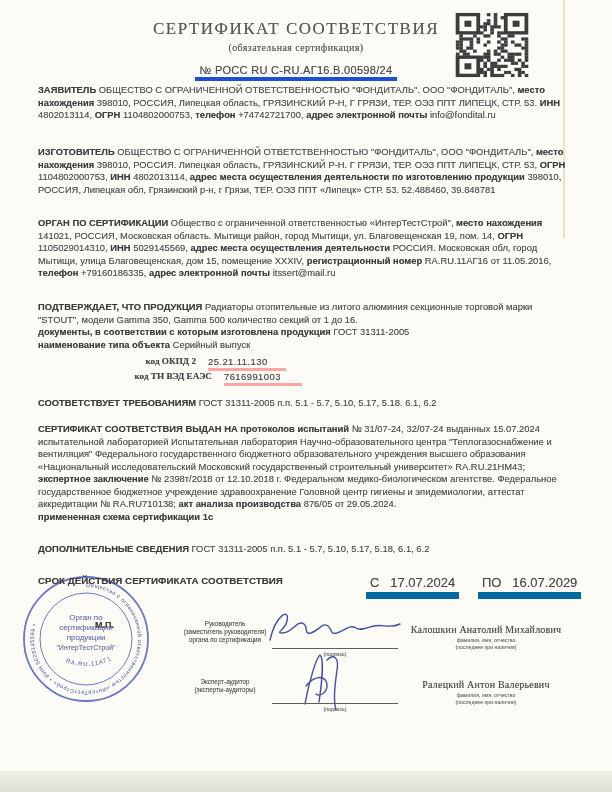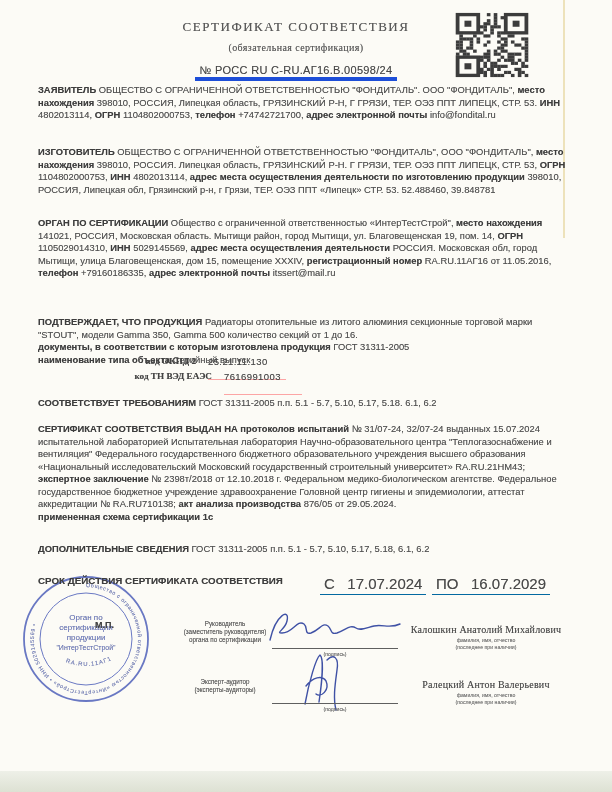--- a/index.html
+++ b/index.html
@@ -1,39 +1,39 @@
 <!DOCTYPE html>
 <html><head>
 <meta charset="utf-8">
 <style>
   html,body{margin:0;padding:0;background:#9a9a9a;}
   .page{position:relative;width:612px;height:792px;margin:0 auto;background:#fcfbf6;overflow:hidden;
         font-family:"Liberation Sans",sans-serif;color:#4d4d4d;
         text-shadow:0 0 .4px rgba(80,80,80,.55);}
   .abs{position:absolute;}
   .center{text-align:center;}
-  .title{top:19px;left:0;width:592px;font-family:"Liberation Serif",serif;font-size:13px;
+  .title{top:19px;left:0;width:592px;font-family:"Liberation Serif",serif;font-size:17px;
          letter-spacing:1.5px;color:#585858;}
   .subtitle{top:42px;left:0;width:592px;font-family:"Liberation Serif",serif;font-size:10px;
             letter-spacing:.4px;color:#585858;}
   .cert-number{top:64px;left:0;width:592px;font-size:11px;color:#4a4a4a;}
   .cert-number span{border-bottom:4px solid #1d4ed8;padding:0 5px 1px;letter-spacing:.3px;}
   .qr{left:449px;top:7px;width:86px;height:76px;}
   .qr svg{width:100%;height:100%;}
   .para{left:38px;width:537px;font-size:9.4px;line-height:12.5px;text-align:left;}
   .seg-b{font-weight:bold;color:#3d3d3d;}
   .seg-n{color:#515151;}
   .code-row{height:14px;}
   .code-label{position:absolute;left:38px;width:158px;text-align:right;
               font-family:"Liberation Serif",serif;font-weight:bold;font-size:9.2px;color:#444;}
   .code-value{position:absolute;left:208px;min-width:78px;font-size:9.5px;color:#4a4a4a;
-              border-bottom:1px solid #fca5a5;padding-bottom:12px;letter-spacing:.4px;}
+              border-bottom:3px solid #fca5a5;padding-bottom:1px;letter-spacing:.4px;}
   .validity-label{left:38px;top:575px;font-weight:bold;font-size:9.8px;color:#3d3d3d;}
-  .validity-val{top:575px;font-size:15px;color:#4a4a4a;border-bottom:1px solid #0369a1;
-                padding:0 4px 2px;white-space:pre;}
+  .validity-val{top:575px;font-size:13px;color:#4a4a4a;border-bottom:7px solid #0369a1;
+                padding:0 4px 2px;white-space:pre;margin-left:46px;}
   .v-from{left:320px;}
   .v-to{left:432px;}
   .stamp{left:18px;top:571px;width:136px;height:136px;opacity:.82;}
   .stamp svg{width:100%;height:100%;}
   .mp{left:95px;top:620px;font-size:9px;font-weight:bold;color:#3f3f3f;}
   .sig-role{width:128px;text-align:center;font-size:6.3px;line-height:8px;color:#5b5b5b;}
   .role1{left:161px;top:620px;}
   .role2{left:161px;top:678px;}
   .sig-line{width:126px;border-top:1px solid #5f5f5f;height:0;}
   .line1{left:272px;top:648px;}
@@ -235,21 +235,21 @@
           <rect x="20" y="22" width="1.05" height="1.05"></rect>
           <rect x="22" y="22" width="1.05" height="1.05"></rect>
         </g>
     </svg>
   </div>
 
   <div class="abs para" style="top:84px"><span class="seg-b">ЗАЯВИТЕЛЬ </span><span class="seg-n">ОБЩЕСТВО С ОГРАНИЧЕННОЙ ОТВЕТСТВЕННОСТЬЮ "ФОНДИТАЛЬ". ООО "ФОНДИТАЛЬ", </span><span class="seg-b">место нахождения </span><span class="seg-n">398010, РОССИЯ, Липецкая область, ГРЯЗИНСКИЙ Р-Н, Г ГРЯЗИ, ТЕР. ОЭЗ ППТ ЛИПЕЦК, СТР. 53. </span><span class="seg-b">ИНН </span><span class="seg-n">4802013114, </span><span class="seg-b">ОГРН </span><span class="seg-n">1104802000753, </span><span class="seg-b">телефон </span><span class="seg-n">+74742721700, </span><span class="seg-b">адрес электронной почты </span><span class="seg-n">info@fondital.ru</span></div>
   <div class="abs para" style="top:146px"><span class="seg-b">ИЗГОТОВИТЕЛЬ </span><span class="seg-n">ОБЩЕСТВО С ОГРАНИЧЕННОЙ ОТВЕТСТВЕННОСТЬЮ "ФОНДИТАЛЬ", ООО "ФОНДИТАЛЬ", </span><span class="seg-b">место нахождения </span><span class="seg-n">398010, РОССИЯ. Липецкая область, ГРЯЗИНСКИЙ Р-Н. Г ГРЯЗИ, ТЕР. ОЭЗ ППТ ЛИПЕЦК, СТР. 53, </span><span class="seg-b">ОГРН </span><span class="seg-n">1104802000753, </span><span class="seg-b">ИНН </span><span class="seg-n">4802013114, </span><span class="seg-b">адрес места осуществления деятельности по изготовлению продукции </span><span class="seg-n">398010, РОССИЯ, Липецкая обл, Грязинский р-н, г Грязи, ТЕР. ОЭЗ ППТ «Липецк» СТР. 53. 52.488460, 39.848781</span></div>
   <div class="abs para" style="top:217px"><span class="seg-b">ОРГАН ПО СЕРТИФИКАЦИИ </span><span class="seg-n">Общество с ограниченной ответственностью «ИнтерТестСтрой", </span><span class="seg-b">место нахождения </span><span class="seg-n">141021, РОССИЯ, Московская область. Мытищи район, город Мытищи, ул. Благовещенская 19, пом. 14, </span><span class="seg-b">ОГРН </span><span class="seg-n">1105029014310, </span><span class="seg-b">ИНН </span><span class="seg-n">5029145569, </span><span class="seg-b">адрес места осуществления деятельности </span><span class="seg-n">РОССИЯ. Московская обл, город Мытищи, улица Благовещенская, дом 15, помещение XXXIV, </span><span class="seg-b">регистрационный номер </span><span class="seg-n">RA.RU.11АГ16 от 11.05.2016, </span><span class="seg-b">телефон </span><span class="seg-n">+79160186335, </span><span class="seg-b">адрес электронной почты </span><span class="seg-n">itssert@mail.ru</span></div>
 
-  <div class="abs para" style="top:316px">
+  <div class="abs para" style="top:301px">
     <div><span class="seg-b">ПОДТВЕРЖДАЕТ, ЧТО ПРОДУКЦИЯ </span><span class="seg-n">Радиаторы отопительные из литого алюминия секционные торговой марки "STOUT", модели Gamma 350, Gamma 500 количество секций от 1 до 16.</span></div>
     <div><span class="seg-b">документы, в соответствии с которым изготовлена продукция </span><span class="seg-n">ГОСТ 31311-2005</span></div>
     <div><span class="seg-b">наименование типа объекта </span><span class="seg-n">Серийный выпуск</span></div>
   </div>
 
   <div class="abs code-row" style="top:356px;left:0;width:612px">
     <div class="code-label">код ОКПД 2</div>
     <div class="code-value">25.21.11.130</div>
   </div>
   <div class="abs code-row" style="top:371px;left:16px;width:496px">

